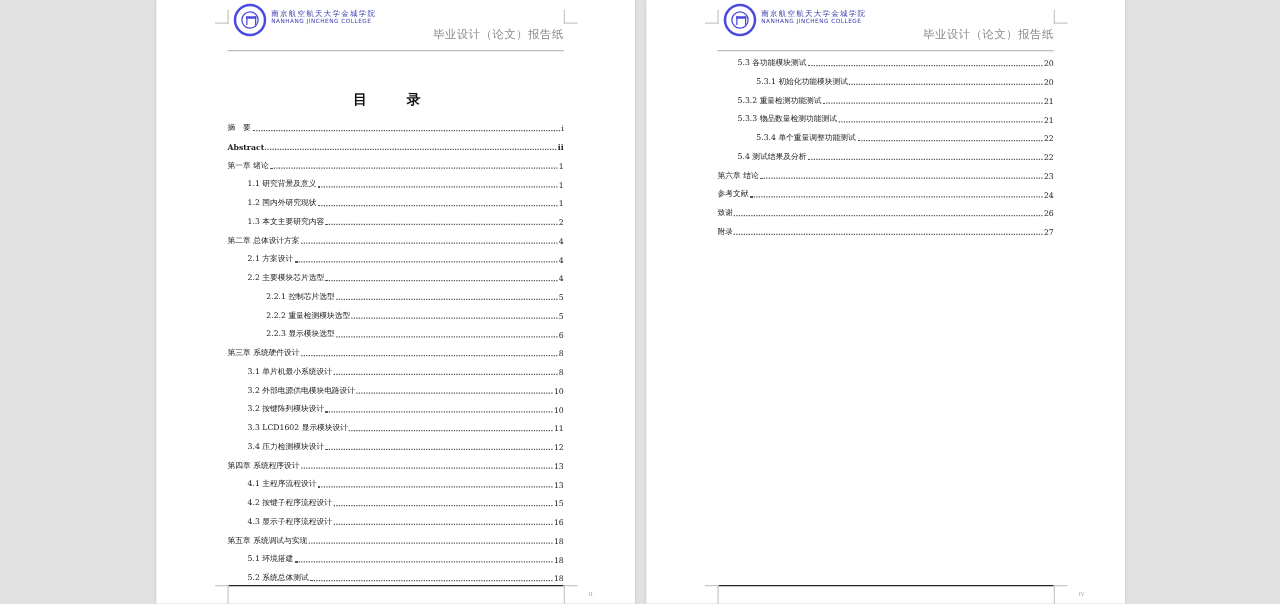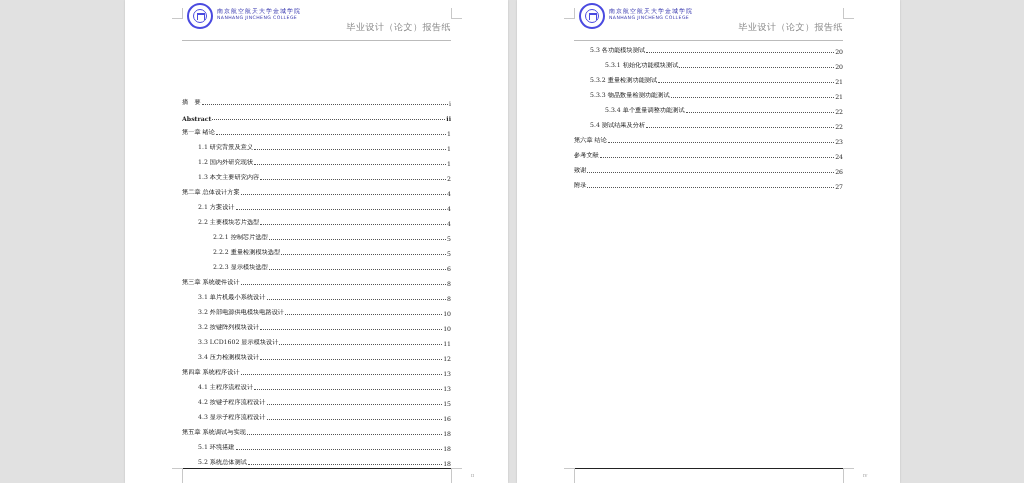--- a/index.html
+++ b/index.html
@@ -38,20 +38,21 @@
 <body>
 
 <div class="page" id="page1">
   <div class="corner-tl"></div>
   <div class="corner-tr"></div>
   <div class="logo"></div>
   <div class="college-cn">南京航空航天大学金城学院</div>
   <div class="college-en">NANHANG JINCHENG COLLEGE</div>
   <div class="header-title">毕业设计（论文）报告纸</div>
   <div class="header-rule"></div>
+  <div class="toc-title">目 录</div>
   <div class="toc">
       <div class="toc-row lvl1">
         <span class="label">摘　要</span>
         <span class="dots"></span>
         <span class="pg">i</span>
       </div>
       <div class="toc-row lvl1 bold">
         <span class="label">Abstract</span>
         <span class="dots"></span>
         <span class="pg">ii</span>

